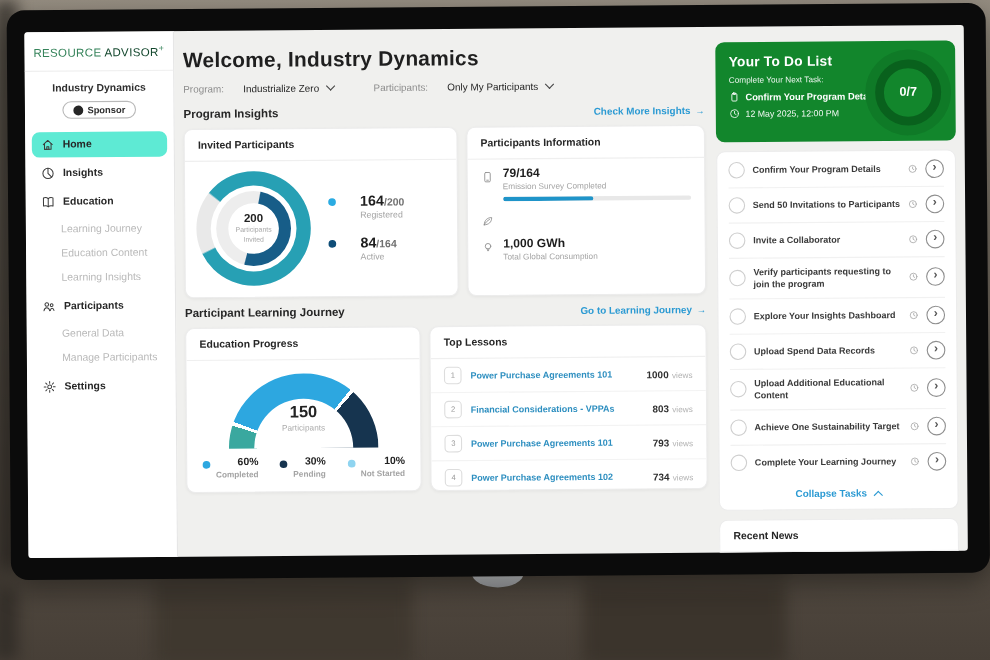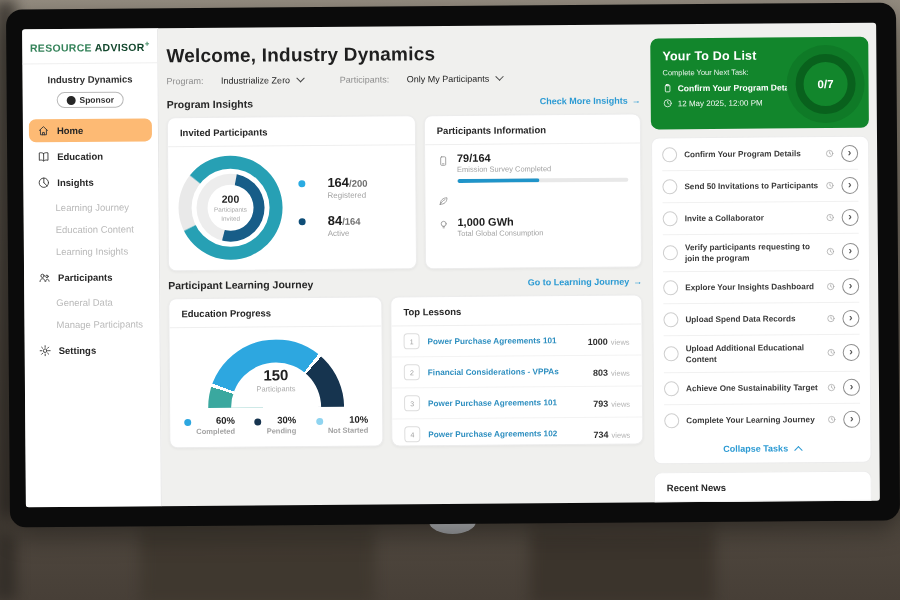--- a/index.html
+++ b/index.html
@@ -15,34 +15,34 @@
   .bg-band.b4{left:0;top:515px;width:100%;height:20px;background:#544c42;opacity:.6;}
   
   .stand-notch{position:absolute;left:429px;top:518px;width:47px;height:16px;
     background:linear-gradient(180deg,#e3e6e8,#97999c);border-radius:0 0 26px 26px / 0 0 14px 14px;}
   .monitor{position:absolute;left:8px;top:6px;width:890px;height:518px;background:#0b0b0b;
     border-radius:16px;transform:rotate(-0.45deg);box-shadow:0 10px 24px rgba(0,0,0,.4);}
   .screen{position:absolute;left:16px;top:20px;width:854px;height:478px;background:#f0f0ee;
     border-radius:3px;overflow:hidden;display:flex;}
   
   .sidebar{width:135px;background:#fff;border-right:1px solid #e6e6e6;flex-shrink:0;}
-  .logo{padding:11px 6px 9px;text-align:center;font-weight:bold;font-size:10.5px;letter-spacing:.3px;
+  .logo{padding:11px 6px 9px;text-align:center;font-weight:normal;font-size:10.5px;letter-spacing:.3px;
     border-bottom:1px solid #efefef;white-space:nowrap;}
   .logo .lg1{color:#35835a;}
   .logo .lg2{color:#14482e;}
   .logo .lgp{color:#35835a;font-size:8px;vertical-align:super;}
   .org{margin-top:10px;text-align:center;font-weight:bold;font-size:9.5px;color:#2f2f2f;}
   .badge-wrap{text-align:center;margin:6px 0 4px;}
   .badge{display:inline-flex;align-items:center;gap:4px;border:1px solid #b9b9b9;border-radius:10px;
     padding:2px 9px;font-size:8.5px;color:#2f2f2f;font-weight:bold;background:#fff;}
   .badge-dot{width:9px;height:9px;border-radius:50%;background:#262626;display:inline-block;}
   .nav{margin-top:10px;}
   .nav-item{display:flex;align-items:center;gap:7px;padding:5px 8px;margin:3px 6px;border-radius:7px;
     color:#262626;font-weight:bold;font-size:9.5px;cursor:pointer;}
-  .nav-item.active{background:#fdba74;}
+  .nav-item.active{background:#5eead4;}
   .nav-sub{padding:5.5px 8px 5.5px 32px;color:#b9b9b9;font-size:9.5px;cursor:pointer;}
   .ic{width:13px;height:13px;flex-shrink:0;}
   .ic-stroke{fill:none;stroke:#3a3a3a;stroke-width:1.7;stroke-linecap:round;stroke-linejoin:round;}
   
   .main{flex:1;min-width:0;padding:0 8px 0 8px;}
   h1{font-size:19px;color:#1f1f1f;margin:17px 0 9px;letter-spacing:.2px;}
   .filters{display:flex;gap:36px;font-size:9px;color:#8e8e8e;margin-bottom:12px;align-items:center;}
   .filter-value{color:#1f1f1f;font-weight:normal;margin-left:15px;}
   .chev{display:inline-block;width:5px;height:5px;border-right:1.5px solid #444;border-bottom:1.5px solid #444;
     transform:rotate(45deg);margin-left:5px;vertical-align:2px;}
@@ -163,34 +163,34 @@
                 <path d="M4.5 11.5L12 4.5l7.5 7"></path>
                 <path d="M6.5 10v9.5h11V10"></path>
                 <path d="M10.3 19.5v-4.3h3.4v4.3"></path>
               </g>
             </svg>
         <span>Home</span>
       </div>
       <div class="nav-item">
         <svg class="ic" viewBox="0 0 24 24">
               <g class="ic-stroke">
+                <circle cx="12" cy="12" r="8.6"></circle>
+                <path d="M12 12V3.4M12 12l6.1 6"></path>
+              </g>
+            </svg>
+        <span>Insights</span>
+      </div>
+      <div class="nav-item">
+        <svg class="ic" viewBox="0 0 24 24">
+              <g class="ic-stroke">
                 <path d="M12 6.2C10 4.4 6.5 4.2 4 5v13.6c2.5-.8 6-.6 8 1.2 2-1.8 5.5-2 8-1.2V5c-2.5-.8-6-.6-8 1.2z"></path>
                 <path d="M12 6.2v13.6"></path>
               </g>
             </svg>
         <span>Education</span>
-      </div>
-      <div class="nav-item">
-        <svg class="ic" viewBox="0 0 24 24">
-              <g class="ic-stroke">
-                <circle cx="12" cy="12" r="8.6"></circle>
-                <path d="M12 12V3.4M12 12l6.1 6"></path>
-              </g>
-            </svg>
-        <span>Insights</span>
       </div>
       <div class="nav-sub">Learning Journey</div>
       <div class="nav-sub">Education Content</div>
       <div class="nav-sub">Learning Insights</div>
       <div class="nav-item">
         <svg class="ic" viewBox="0 0 24 24">
               <g class="ic-stroke">
                 <circle cx="8.2" cy="8.5" r="3"></circle>
                 <circle cx="16.4" cy="9.6" r="2.3"></circle>
                 <path d="M3.5 19c.4-3.4 2.4-5.2 4.7-5.2 2.4 0 4.3 1.8 4.8 5.2"></path>

